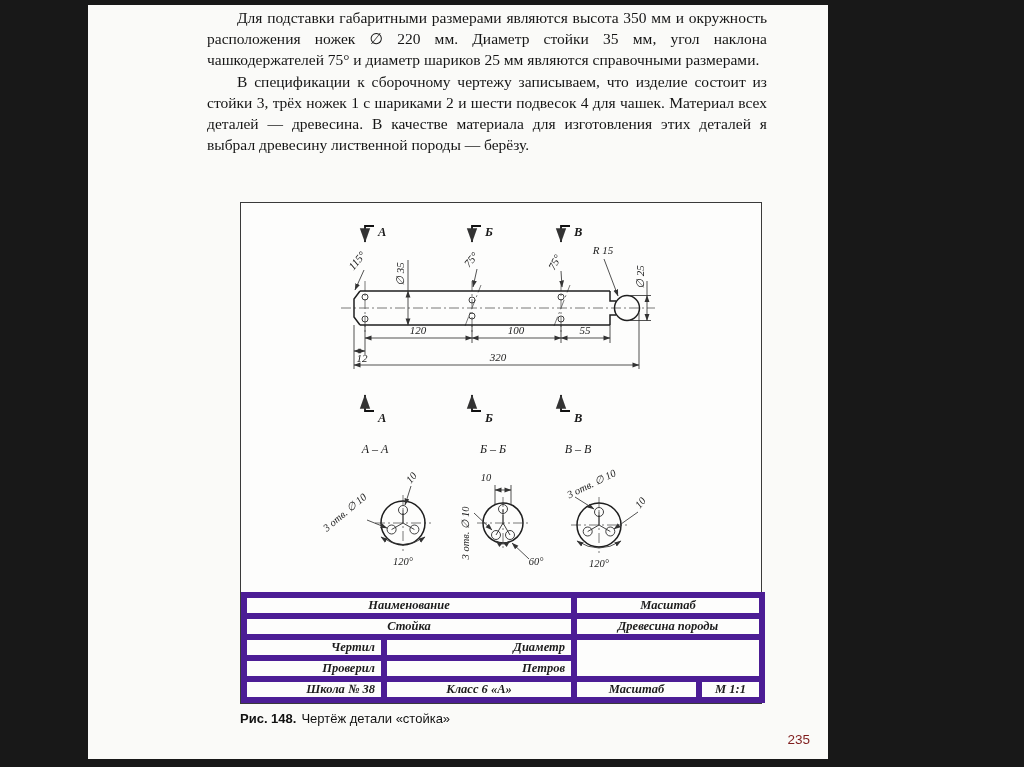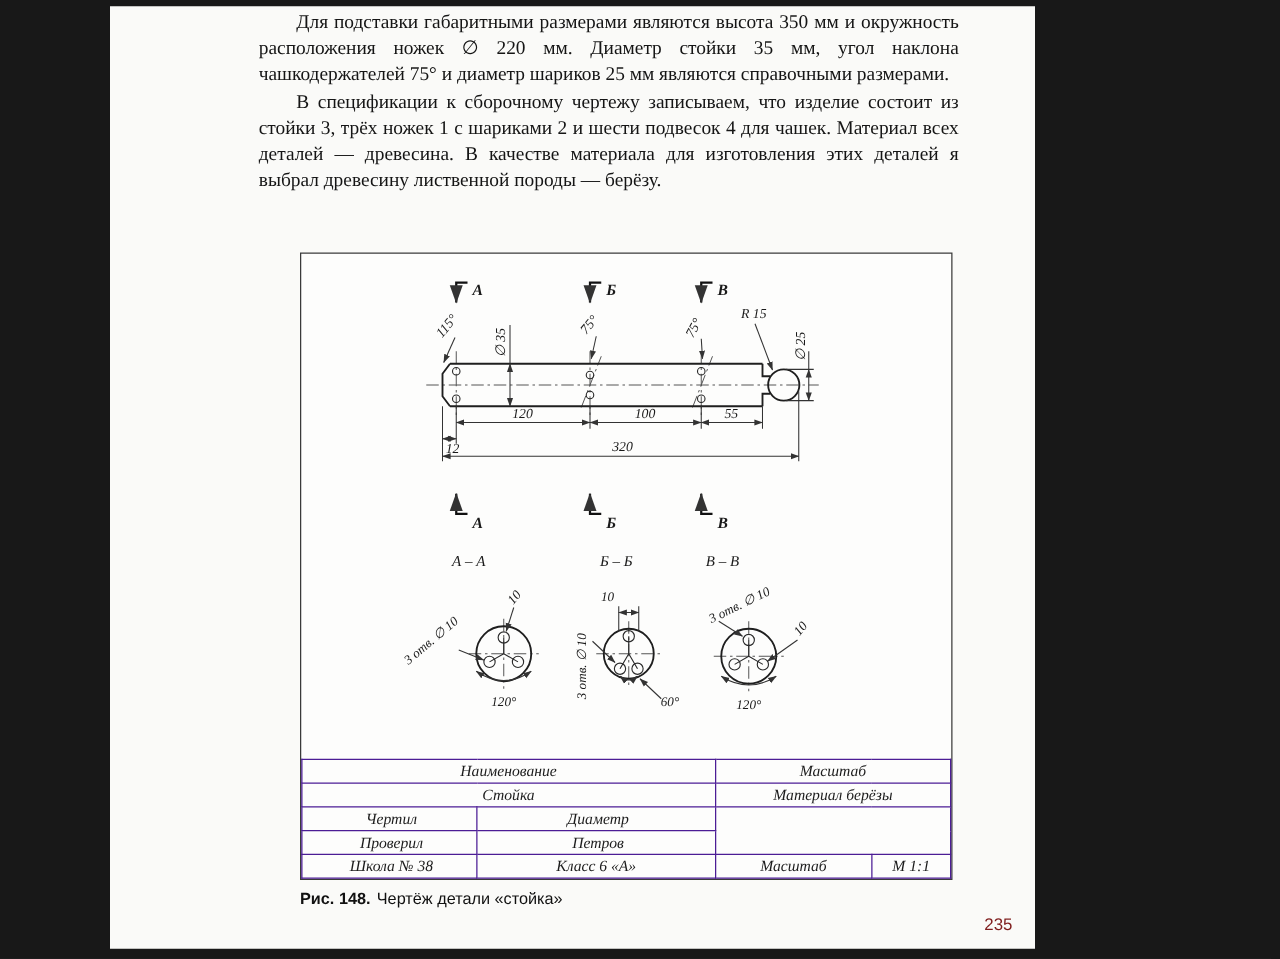--- a/index.html
+++ b/index.html
@@ -6,23 +6,23 @@
   html,body { width:1024px; height:767px; background:#181818; font-family:"Liberation Serif", serif; }
   .stage { position:relative; width:1024px; height:767px; background:#181818; overflow:hidden; }
   .page { position:absolute; left:88px; top:5px; width:740px; height:754px; background:#fafaf8; }
   .bodytext { position:absolute; left:119px; top:2px; width:560px; font-size:15.5px; line-height:1.37;
               color:#151515; text-align:justify; }
   .bodytext p { text-indent:30px; }
   .figure-box { position:absolute; left:152px; top:197px; width:522px; height:502px;
                 border:1.2px solid #3a3a3a; background:#fdfdfc; }
   .tblock { position:absolute; left:0; bottom:0; width:100%; border-collapse:collapse; table-layout:fixed;
             font-style:italic; font-size:12.5px; color:#1c1c1c; }
-  .tblock td { border:1px solid #4c1d95; height:19px; padding:0 6px; text-align:center;
-               overflow:hidden; white-space:nowrap; }
-  .tblock td.left { text-align:center; padding-left:9px; }
+  .tblock td { border:6px solid #4c1d95; height:19px; padding:0 6px; text-align:center;
+               overflow:hidden; white-space:nowrap;font-weight:bold; }
+  .tblock td.left { text-align:right; padding-left:9px; }
   .caption { position:absolute; left:152px; top:706px; font-family:"Liberation Sans", sans-serif;
              font-size:13px; color:#111; }
   .caption .cap-label { font-weight:bold; margin-right:5px; }
   .pagenum { position:absolute; right:18px; bottom:12px; font-size:13.5px;
              font-family:"Liberation Sans", sans-serif; color:#7f1d1d; }
   svg text { font-family:"Liberation Serif", serif; font-style:italic; fill:#1a1a1a; font-size:11px; }
   svg text.sec-title { font-size:12px; }
   svg text.cut-letter { font-size:12.5px; font-weight:600; }
   svg text.small { font-size:10.5px; }
   .ol { stroke:#1f1f1f; stroke-width:1.5; fill:none; }
@@ -191,21 +191,21 @@
             <col style="width:125px">
             <col style="width:63px">
           </colgroup>
         <tbody>
             <tr>
           <td colspan="2">Наименование</td>
           <td colspan="2">Масштаб</td>
         </tr>
         <tr>
           <td colspan="2">Стойка</td>
-          <td colspan="2">Материал берёзы</td>
+          <td colspan="2">Древесина породы</td>
         </tr>
         <tr>
           <td class="left">Чертил</td>
           <td class="left">Диаметр</td>
           <td colspan="2" rowspan="2"></td>
         </tr>
         <tr>
           <td class="left">Проверил</td>
           <td class="left">Петров</td>
         </tr>

